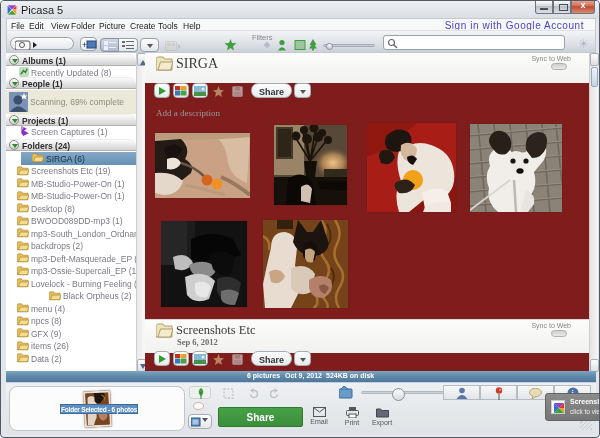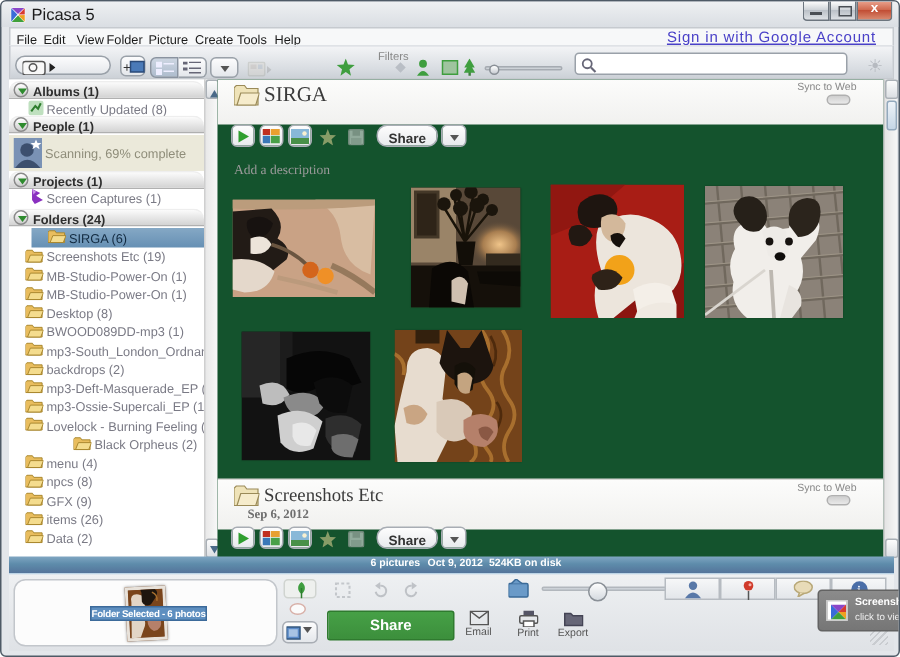--- a/index.html
+++ b/index.html
@@ -50,21 +50,21 @@
 .ficon { position:absolute; left:11px; top:1px; width:12px; height:10px; }
 #scanrow { position:absolute; left:0; top:37px; width:157px; height:24px; background:#ebe9da; font-size:8.5px; color:#8f8d7a; }
 #scanrow .lbl { position:absolute; left:24px; top:7px; white-space:nowrap; }
 
 #sb-scroll { position:absolute; left:135px; top:52px; width:9px; height:319px; background:linear-gradient(90deg,#e8e8e8,#f8f8f8); border-left:1px solid #cfcfcf; }
 .sarrow { position:absolute; left:0; width:9px; height:13px; background:linear-gradient(#fcfcfc,#dcdfe3); border:1px solid #aab0b6; border-radius:2px; }
 .sarrow:after { content:""; position:absolute; left:1.5px; border:3px solid transparent; }
 #sb-up { top:0; } #sb-up:after { top:3px; border-bottom:5px solid #4a6a88; }
 #sb-dn { bottom:0; } #sb-dn:after { top:4px; border-top:5px solid #4a6a88; }
 
-#main { position:absolute; left:144px; top:52px; width:444px; height:319px; background:#14532d; overflow:hidden; }
+#main { position:absolute; left:144px; top:52px; width:444px; height:319px; background:#7f1d1d; overflow:hidden; }
 .sechead { position:absolute; left:0; width:100%; background:linear-gradient(#fcfcfb,#f1f1ef); }
 .folder-big { position:absolute; left:11px; top:3px; width:17px; height:15px; }
 .sectitle { font-family:"Liberation Serif",serif; font-size:14px; color:#3b3b3b; position:absolute; left:31px; top:3px; }
 .syncw { position:absolute; right:18px; top:2px; font-size:7px; color:#888; }
 .toggle { position:absolute; right:22px; top:10px; width:16px; height:7px; border-radius:4px; background:linear-gradient(#cfcfcf,#e9e9e9); border:1px solid #b0b0b0; }
 .sectoolbar { position:absolute; left:0; width:100%; height:22px; }
 .sbtn { position:absolute; top:0; height:15px; background:linear-gradient(#fdfdfd,#e8eaed); border:1px solid #a8adb4; border-radius:4px; }
 .play:after { content:""; position:absolute; left:4px; top:3px; border:4.5px solid transparent; border-left:7px solid #2f9e2f; }
 .sharebtn { font-size:9px; font-weight:bold; color:#333; text-align:center; padding-top:3px; border-radius:7px; }
 .ddown:after { content:""; position:absolute; left:5px; top:6px; border:3.5px solid transparent; border-top:4.5px solid #555; }
@@ -500,21 +500,21 @@
       <path d="M56 66 Q62 62 66 68 L62 74 Q56 72 56 66 z" fill="#8a5844"></path>
       <path d="M6 52 Q16 46 22 56 Q18 66 8 62 z" fill="#c9a583"></path>
     </svg>
     <div style="position:absolute;left:0;top:266px;width:100%;height:1px;background:#d8d8d6;"></div>
     <div class="sechead" style="top:267px;height:33px;">
       <svg class="folder-big" viewBox="0 0 17 15">
           <path d="M0 14 L0 2.5 L1.5 1 L7 1 L8.5 3 L16 3 L16 14 z" fill="#efe3b8" stroke="#9a8a58" stroke-width=".8"></path>
           <path d="M2 14 L4.5 6 L17 6 L14.5 14 z" fill="#f6eccc" stroke="#9a8a58" stroke-width=".8"></path>
         </svg>
       <span class="sectitle" style="font-size:12.5px;">Screenshots Etc</span>
-      <span style="position:absolute;left:20px;top:17px;font-size:8.5px;color:#6e6e6e;font-family:'Liberation Serif',serif;font-weight:bold;">Sep 6, 2012</span>
+      <span style="position:absolute;left:32px;top:17px;font-size:8.5px;color:#6e6e6e;font-family:'Liberation Serif',serif;font-weight:bold;">Sep 6, 2012</span>
       <span class="syncw">Sync to Web</span>
         <span class="toggle"></span>
     </div>
     <div class="sectoolbar" style="top:298px;">
       <div class="sbtn play" style="left:9px;width:16px;"></div>
       <div class="sbtn" style="left:28px;width:16px;">
           <svg width="12" height="10" viewBox="0 0 12 10" style="position:absolute;left:1px;top:2px">
             <rect width="5" height="4" x="0" y="0" fill="#c03020"></rect>
             <rect width="6" height="4" x="5.5" y="0" fill="#e8a030"></rect>
             <rect width="5" height="5" x="0" y="4.5" fill="#3a78b8"></rect>

